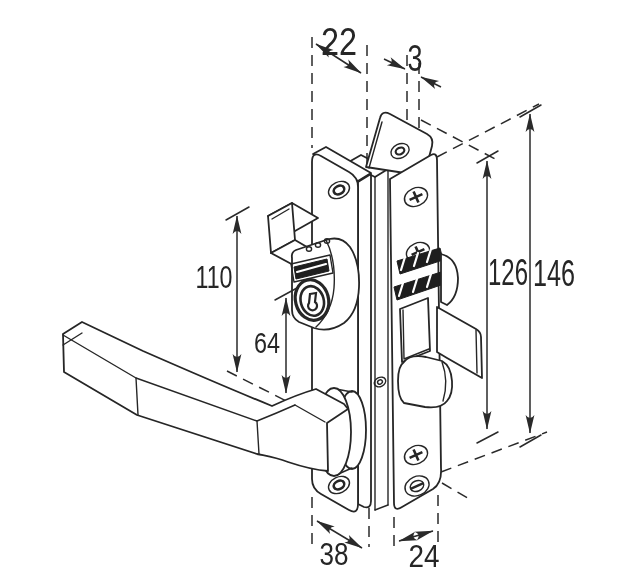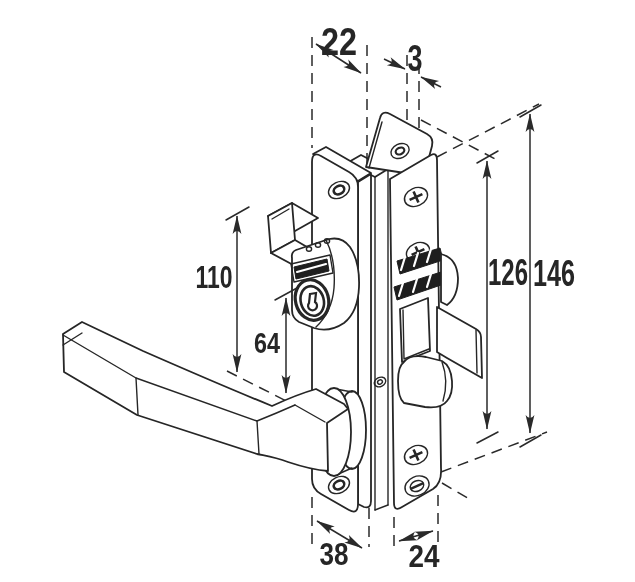--- a/index.html
+++ b/index.html
@@ -2,21 +2,20 @@
 <html><head>
 <meta charset="utf-8">
 <style>
   html,body{margin:0;padding:0;background:#ffffff;}
   .stage{
     position:relative;
     width:635px;height:582px;
     background:#ffffff;
     font-family:"Liberation Sans", sans-serif;
     overflow:hidden;
-    font-weight:bold;
   }
   svg{position:absolute;left:0;top:0;}
   .ln{fill:none;stroke:#262626;stroke-width:1.8;stroke-linejoin:round;stroke-linecap:round;}
   .lnthin{fill:none;stroke:#262626;stroke-width:1.4;stroke-linejoin:round;stroke-linecap:round;}
   .face{fill:#ffffff;stroke:#262626;stroke-width:1.8;stroke-linejoin:round;}
   .dark{fill:#1e1e1e;stroke:#1e1e1e;stroke-width:1;}
   .whitehatch{stroke:#ffffff;stroke-width:2.2;fill:none;stroke-linecap:round;}
   .dim{fill:none;stroke:#2a2a2a;stroke-width:1.5;}
   .ext{fill:none;stroke:#2a2a2a;stroke-width:1.5;stroke-dasharray:11 7;}
   .tick{fill:none;stroke:#2a2a2a;stroke-width:1.5;stroke-linecap:round;}

